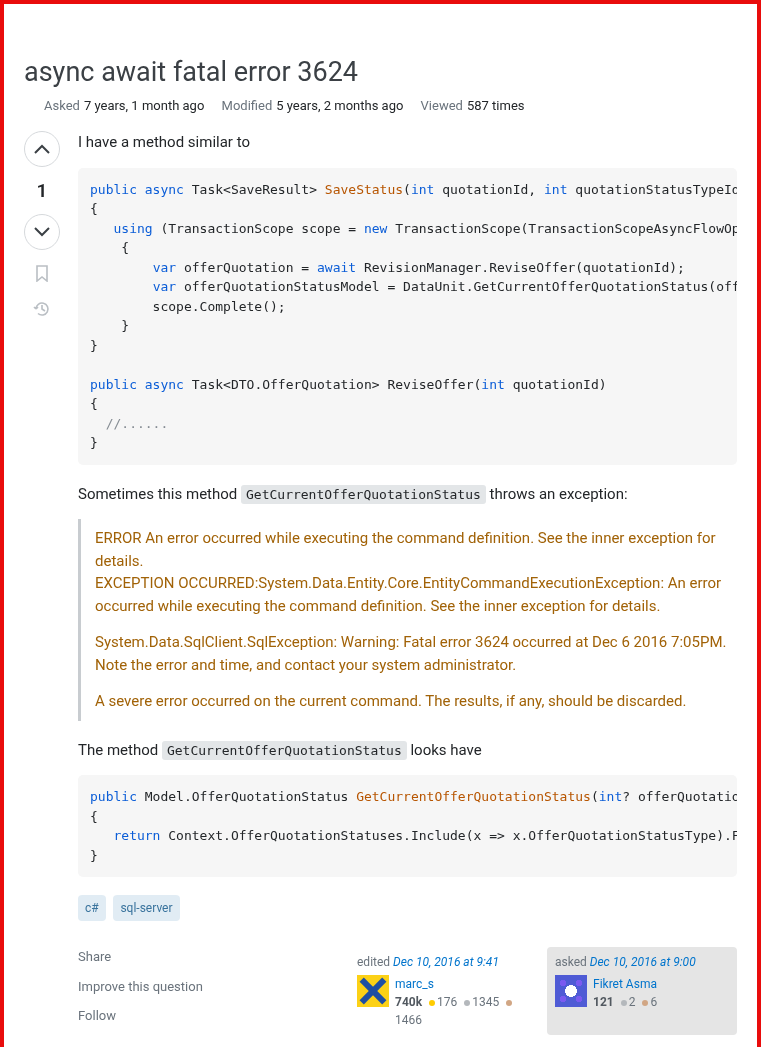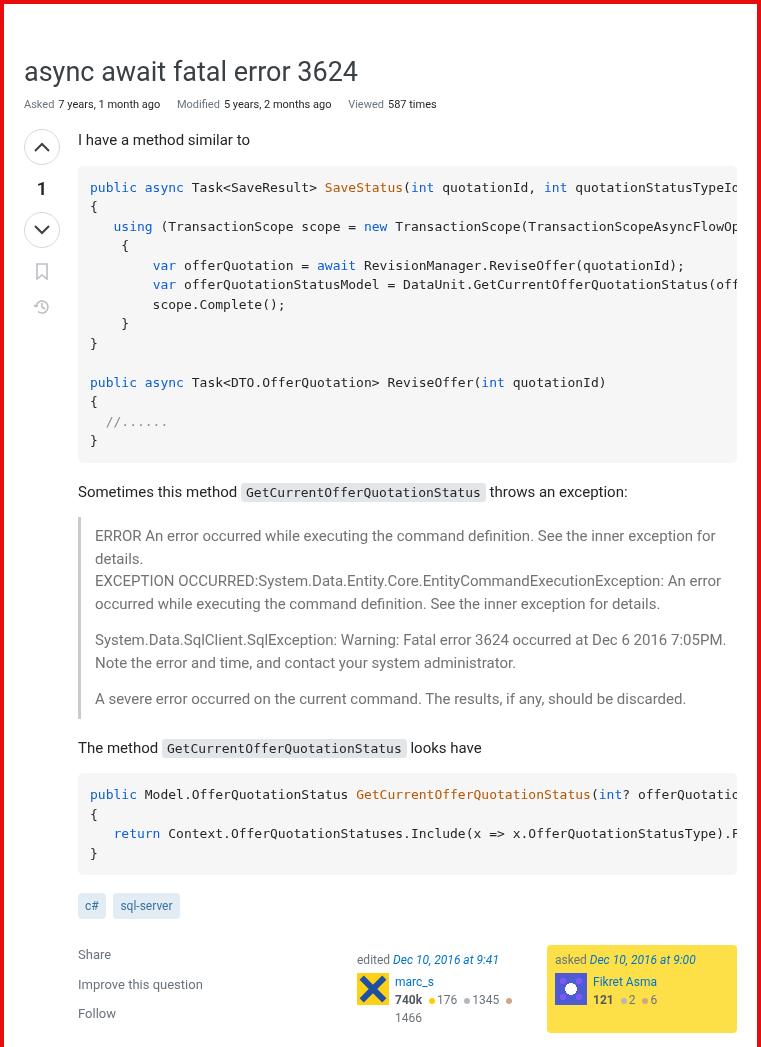--- a/index.html
+++ b/index.html
@@ -4,21 +4,21 @@
 <style>
   * { box-sizing: border-box; margin: 0; padding: 0; }
   body {
     font-family: -apple-system, BlinkMacSystemFont, "Segoe UI", Roboto, Arial, sans-serif;
     color: #232629;
     background: #fff;
     border: 4px solid #e90c0c;
   }
   .container { padding: 12px 20px 20px 20px; }
   h1.title { font-size: 27px; font-weight: 400; color: #3b4045; margin-bottom: 10px; margin-top: 40px; }
-  .stats { font-size: 11px; color: #6a737c; margin-bottom: 18px; }
+  .stats { font-size: 13px; color: #6a737c; margin-bottom: 18px; margin-left: 20px; }
   .stats .label { margin-right: 4px; }
   .stats .val { color: #232629; margin-right: 14px; }
 
   .post-row { display: flex; gap: 18px; }
   .votes { width: 36px; display: flex; flex-direction: column; align-items: center; gap: 6px; }
   .vote-btn {
     width: 36px; height: 36px; border-radius: 50%; border: 1px solid #d6d9dc;
     background: #fff; display:flex; align-items:center; justify-content:center; cursor:pointer;
   }
   .vote-btn svg { width:16px; height:10px; }
@@ -43,38 +43,38 @@
     background: #e3e6e8; padding: 2px 5px; border-radius: 3px;
     font-family: Consolas, Menlo, monospace; font-size: 13px;
   }
 
   .kw { color: #0b5dd7; }
   .fn { color: #b75501; }
   .cm { color: #858c93; }
 
   blockquote.err {
     border-left: 3px solid #c8ccd0; padding: 8px 0 8px 14px;
-    margin: 12px 0 18px 0; color: #737373;
+    margin: 12px 0 18px 0; color: #a16207;
   }
   blockquote.err p { margin-bottom: 14px; }
   blockquote.err p:last-child { margin-bottom: 0; }
 
   .tags { margin-top: 12px; }
   .tag {
     display:inline-block; background:#e1ecf4; color:#39739d;
     font-size:12px; padding:4px 7px; border-radius:4px; margin-right:4px; cursor:pointer;
   }
 
   .footer-row { display:flex; gap:20px; margin-top:26px; font-size:13px; align-items:flex-start; justify-content:space-between; }
   .actions { color:#6a737c; display:flex; gap:10px;flex-direction:column; }
   .actions span { cursor:pointer; }
 
   .usercards { display:flex; gap:8px; }
   .usercard { width:190px; padding:6px 8px; border-radius:4px; font-size:12px; }
-  .usercard.asker { background:#fde047; }
+  .usercard.asker { background:#e5e5e5; }
   .uc-action { color:#6a737c; margin-bottom:4px; }
   .uc-action .ts { color:#0074cc; cursor:pointer;font-style:italic; }
   .uc-body { display:flex; gap:6px; }
   .avatar { width:32px; height:32px; flex-shrink:0; }
   .avatar.editor { background:#fcd116; position:relative; }
   .avatar.editor::before, .avatar.editor::after {
     content:""; position:absolute; background:#1e4fa3;
   }
   .avatar.editor::before { width:32px; height:6px; top:13px; left:0; transform:rotate(45deg); }
   .avatar.editor::after  { width:32px; height:6px; top:13px; left:0; transform:rotate(-45deg); }

